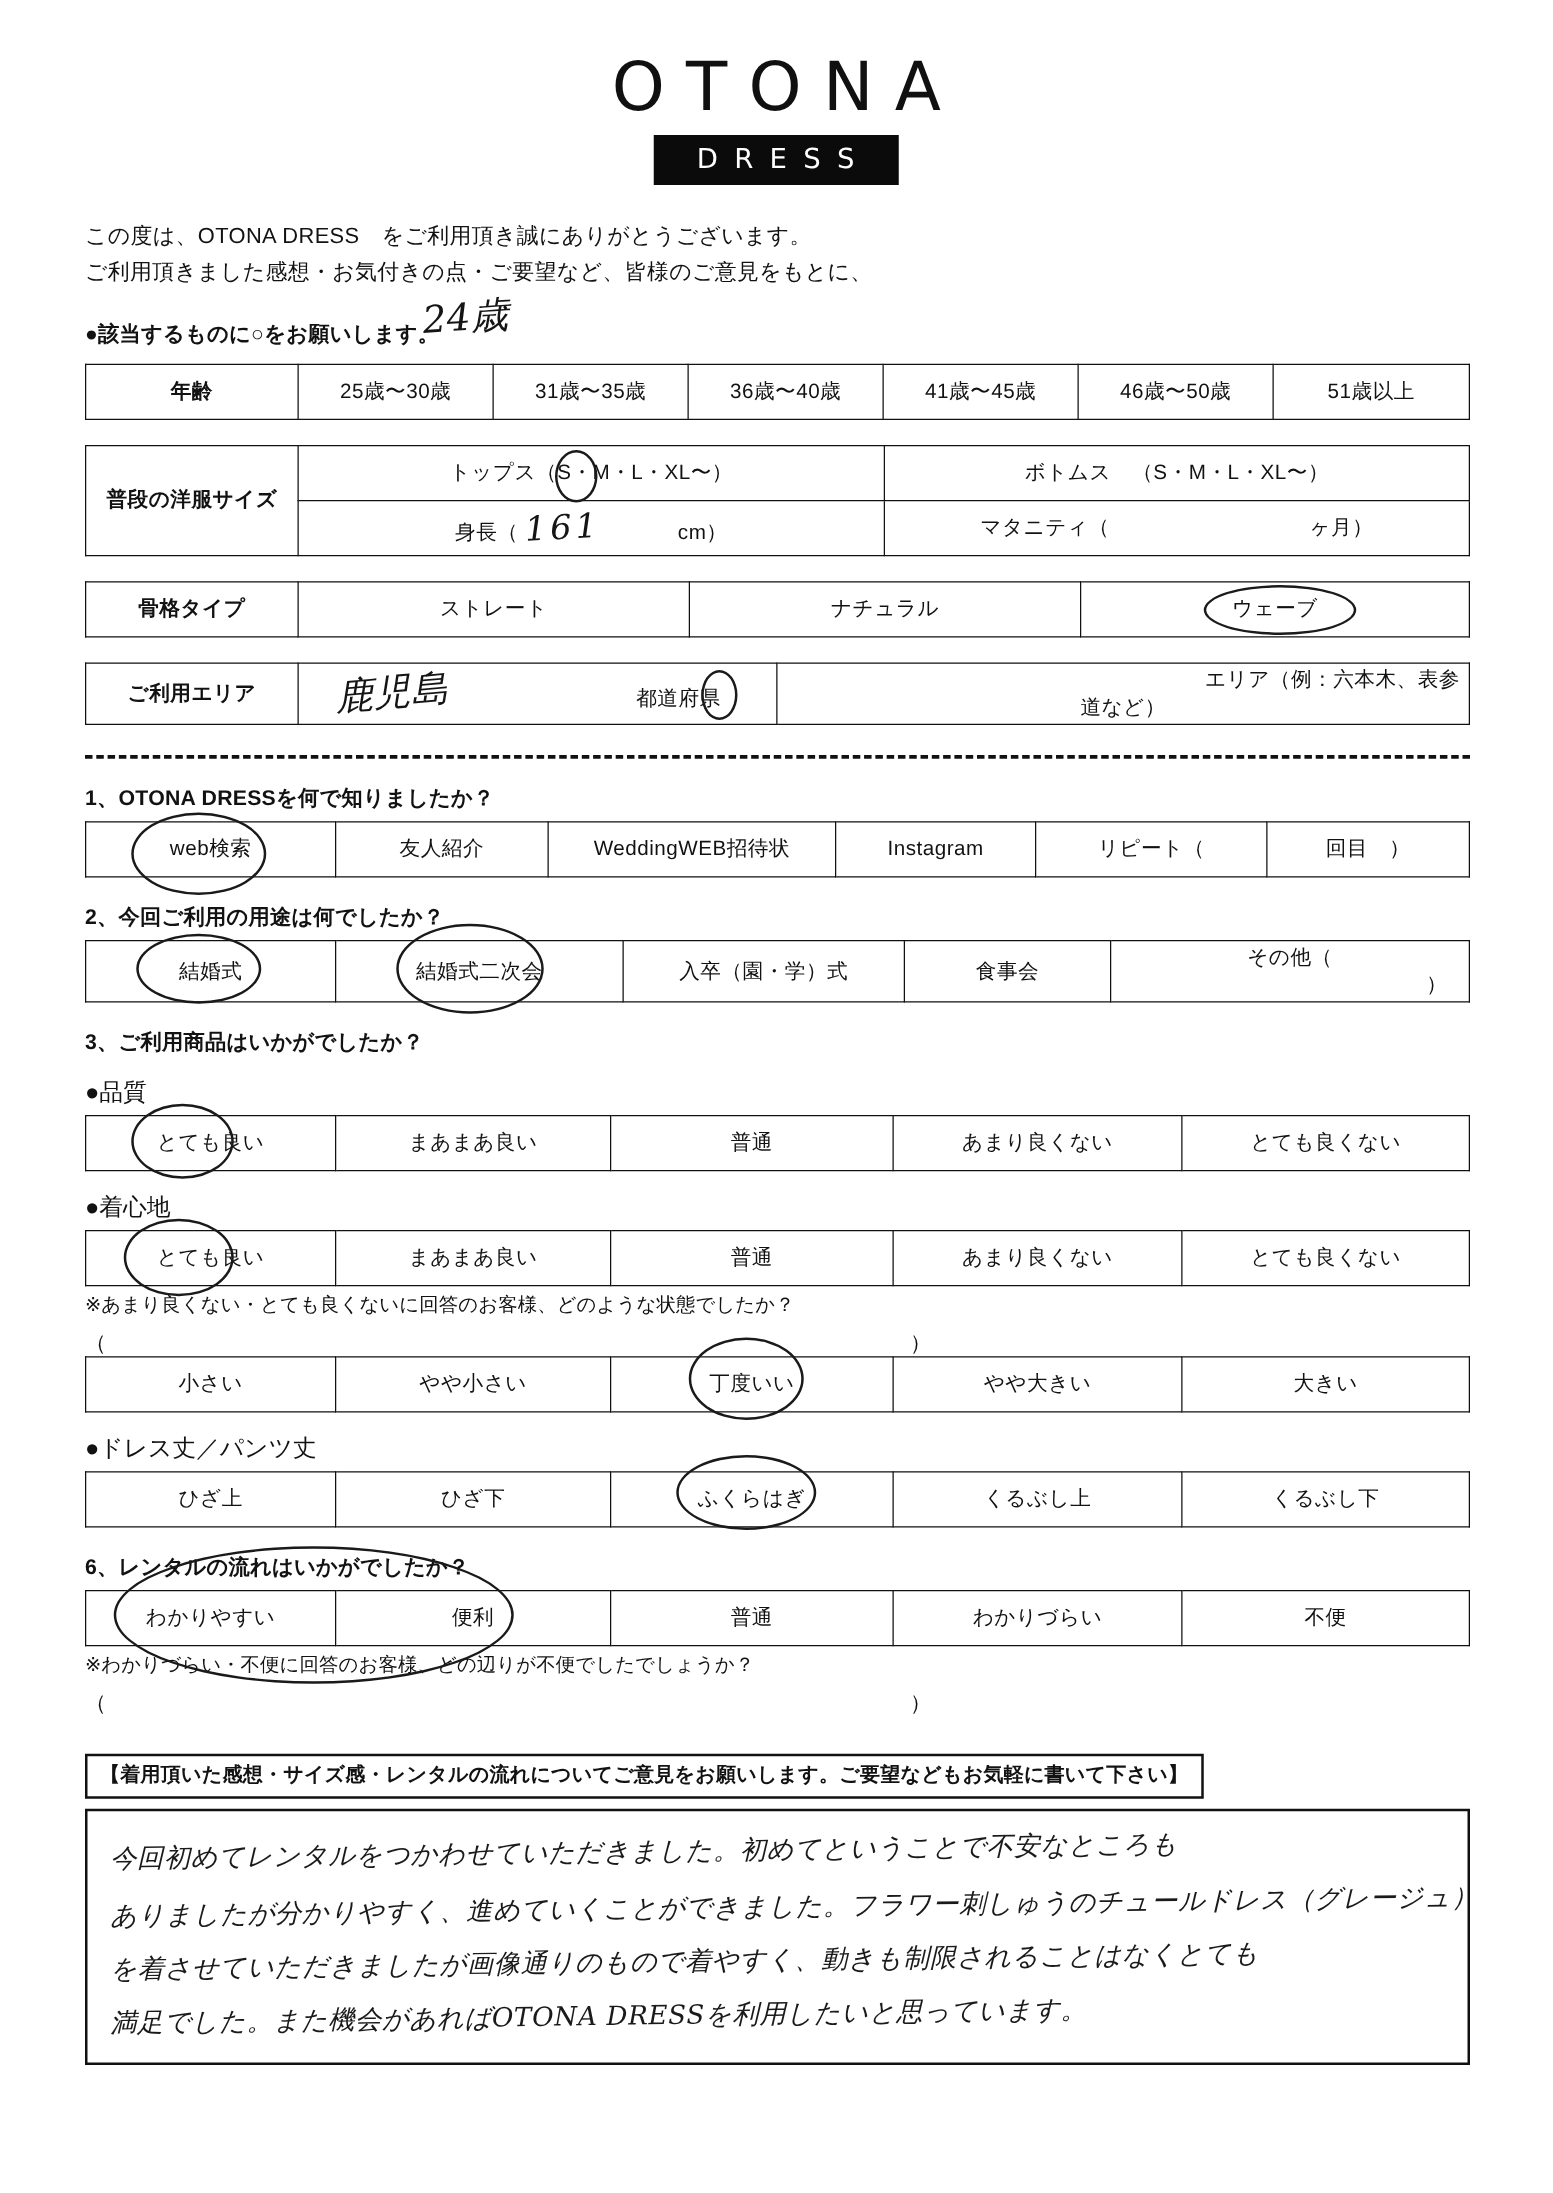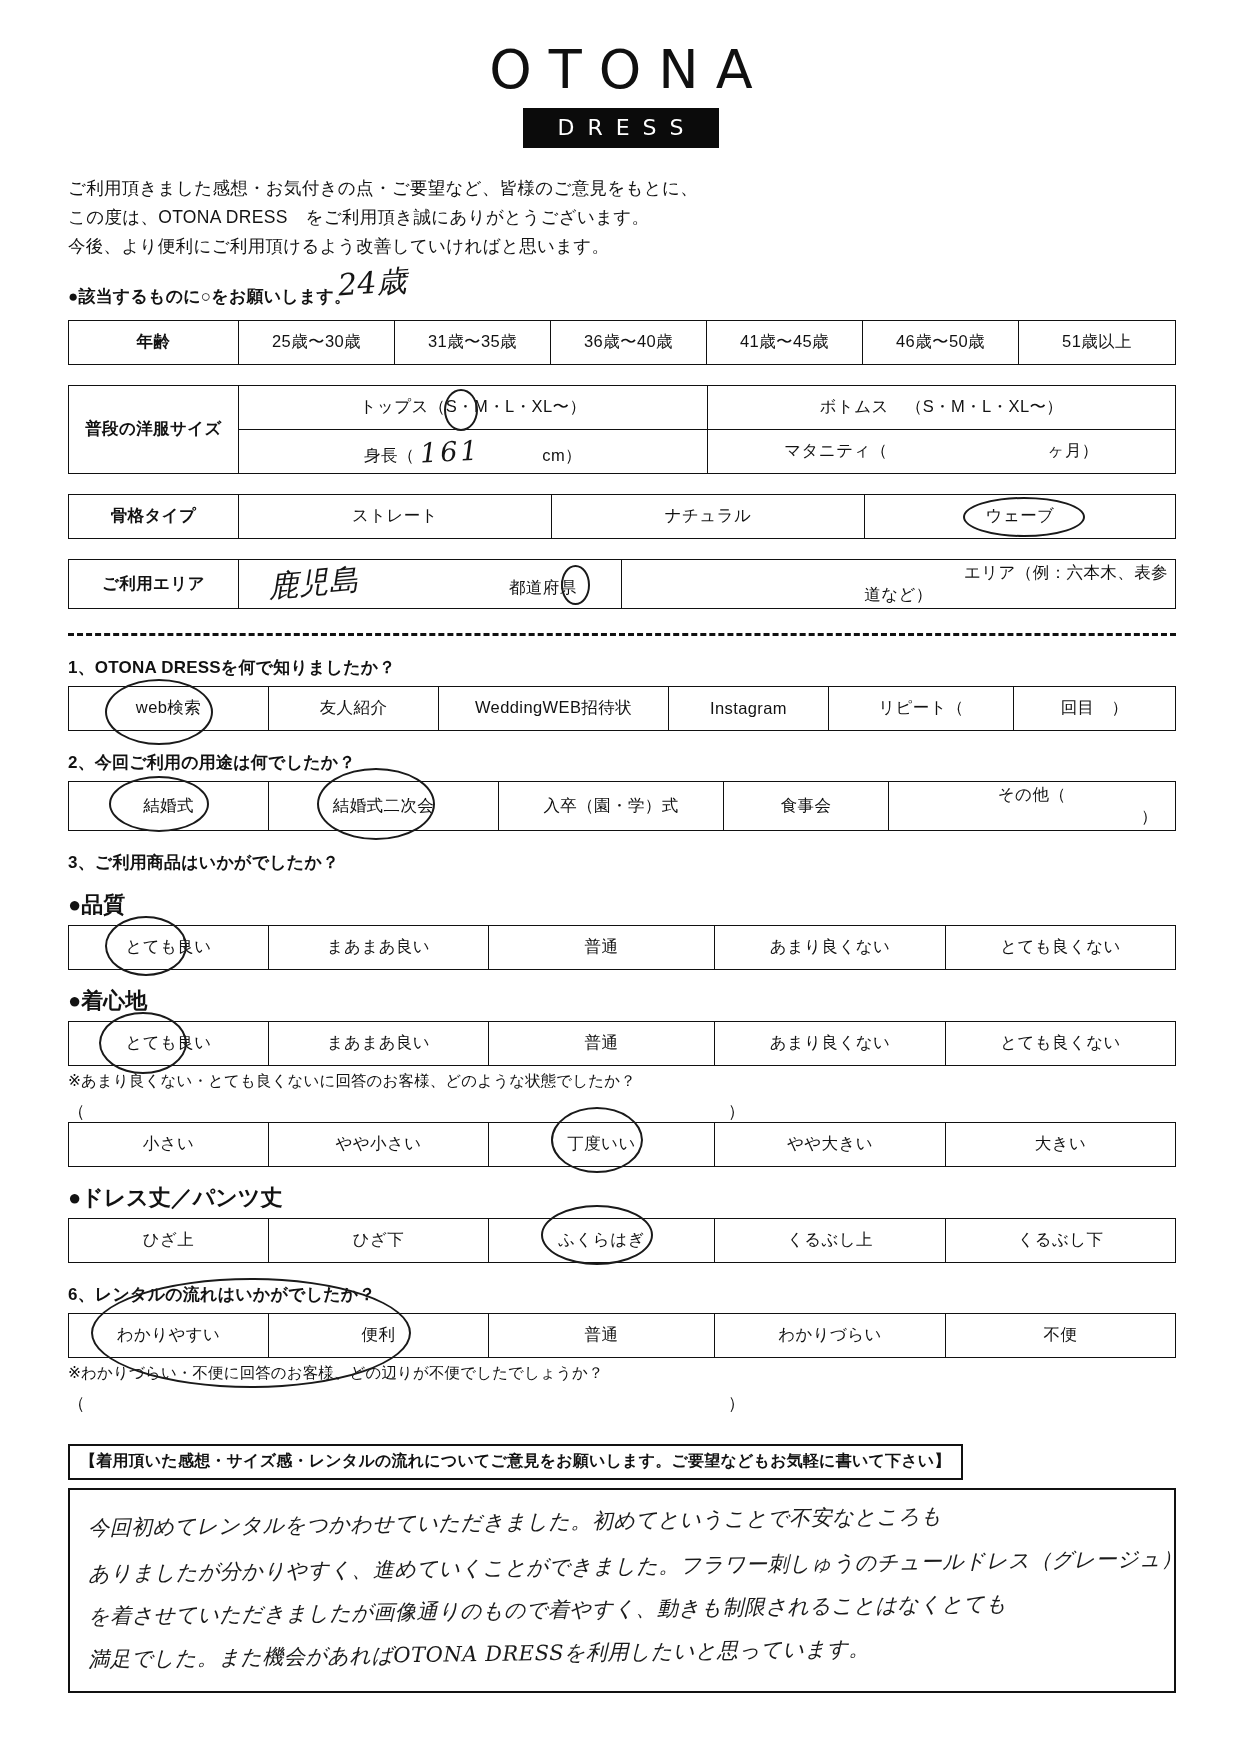--- a/index.html
+++ b/index.html
@@ -63,22 +63,22 @@
     position: relative;
   }
   .q-head {
     margin: 20px 0 7px 68px;
     font-size: 17px;
     font-weight: bold;
     letter-spacing: 0.2px;
   }
   .sub-head {
     margin: 16px 0 5px 68px;
-    font-size: 22px;
-    font-weight: bold;
+    font-size: 19px;
+    font-weight: normal;
   }
   .note {
     margin: 5px 0 0 68px;
     font-size: 15.5px;
     letter-spacing: 0.1px;
   }
   .paren-line {
     margin: 8px 0 0 68px;
     font-size: 17px;
     width: 1108px;
@@ -192,23 +192,22 @@
 <div class="page">
 
   
   <div class="logo-block">
     <div class="logo-otona">OTONA</div>
     <div class="logo-dress-bar">DRESS</div>
   </div>
 
   
   <div class="intro">
+    <div>この度は、OTONA DRESS　をご利用頂き誠にありがとうございます。</div>
     <div>ご利用頂きました感想・お気付きの点・ご要望など、皆様のご意見をもとに、</div>
-    <div>この度は、OTONA DRESS　をご利用頂き誠にありがとうございます。</div>
-    <div>今後、より便利にご利用頂けるよう改善していければと思います。</div>
   </div>
 
   
   <div class="sec-head">
     <span>●該当するものに○をお願いします。</span>
     <span class="hw hw-age">24歳</span>
   </div>
 
   
   <table class="grid w-main" style="margin-top:12px">

